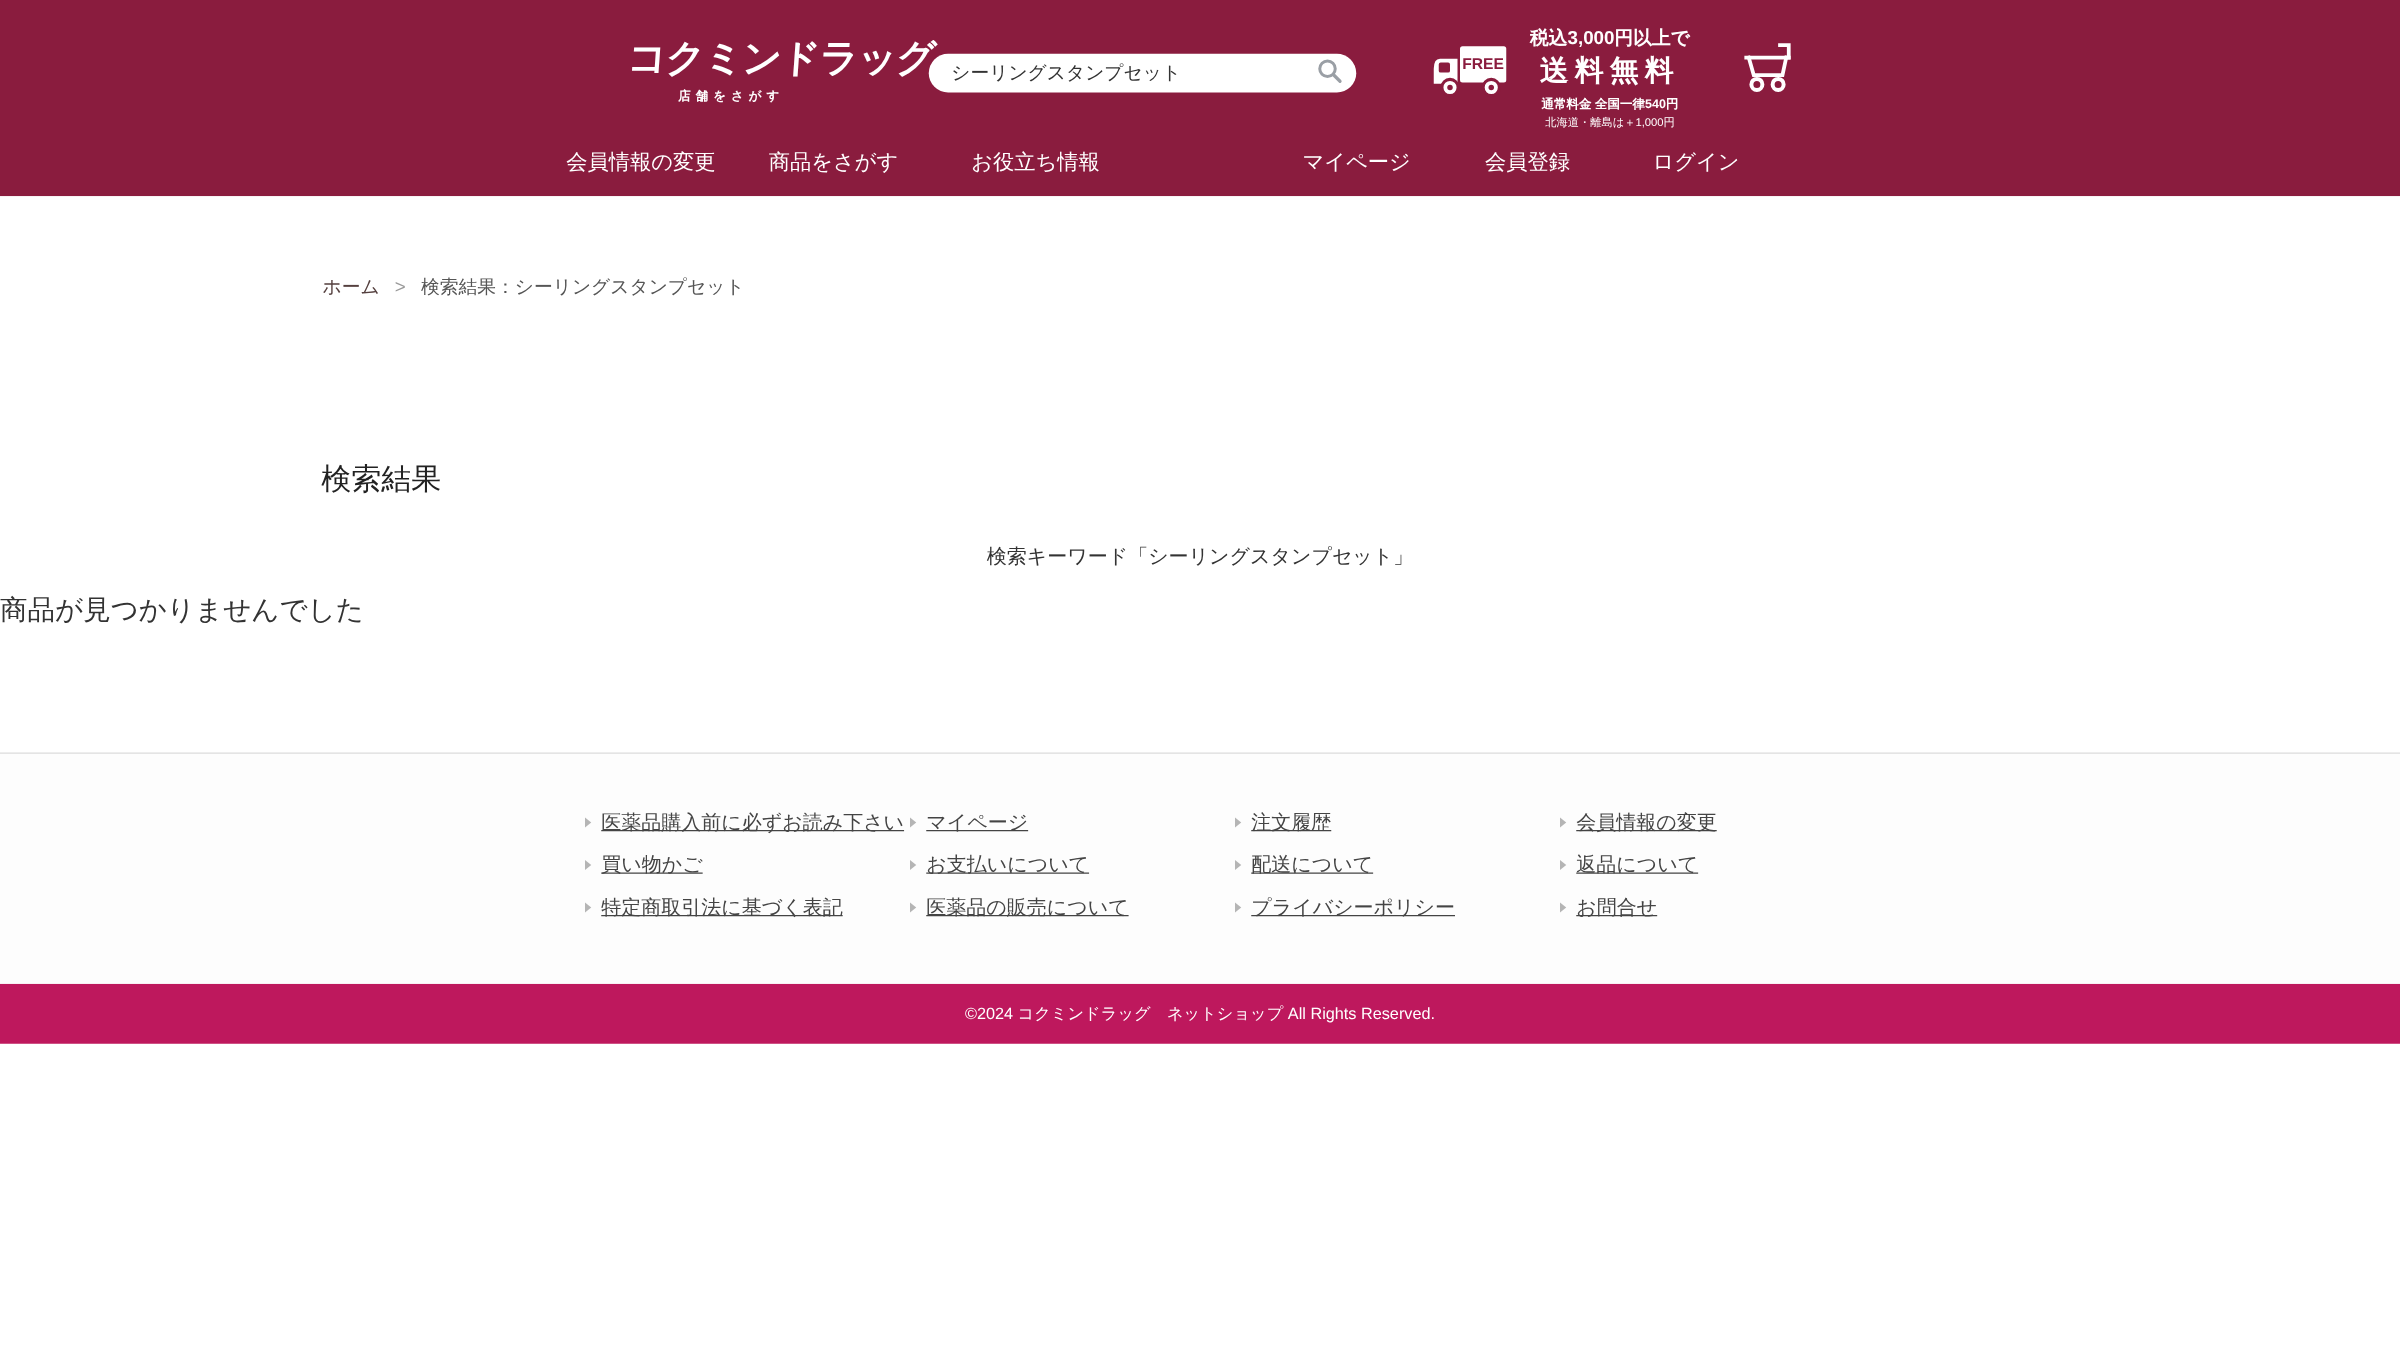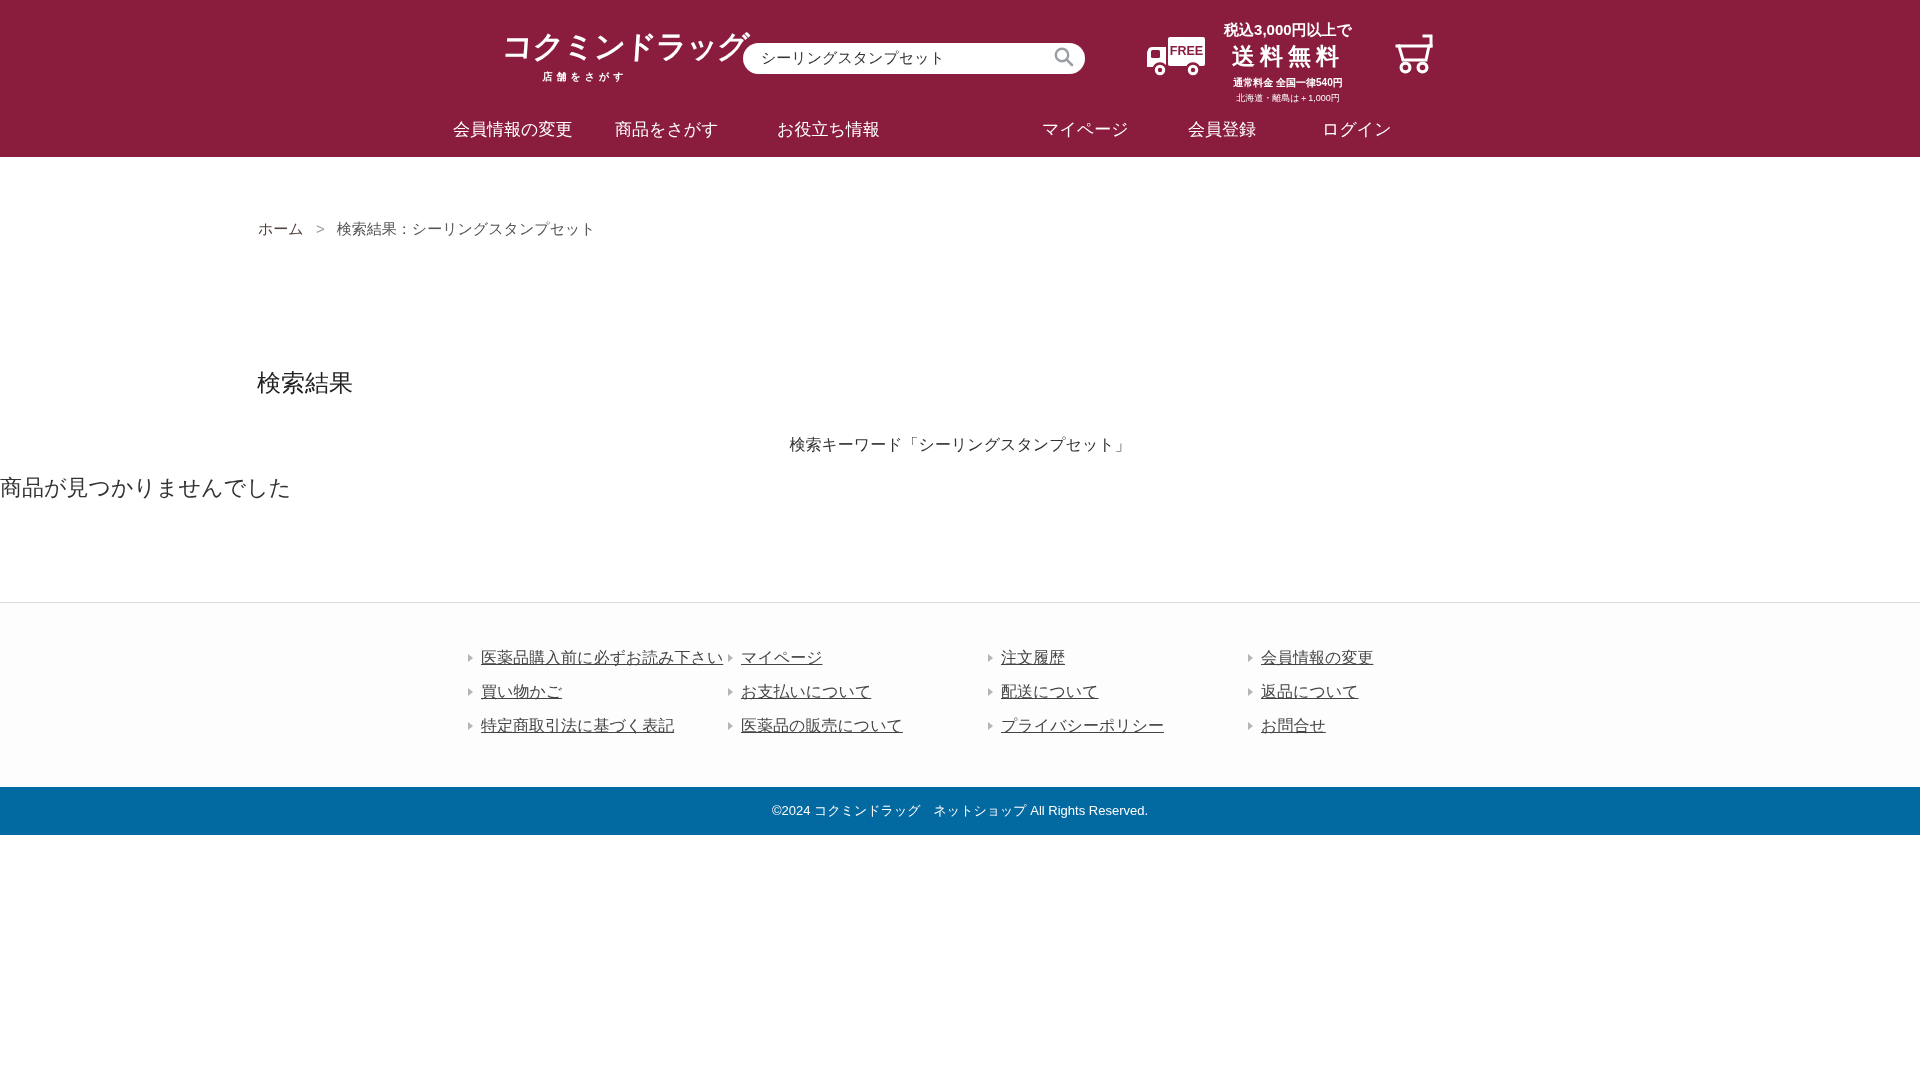--- a/index.html
+++ b/index.html
@@ -63,21 +63,21 @@
   .f-col:nth-child(1){ left:468px; }
   .f-col:nth-child(2){ left:728px; }
   .f-col:nth-child(3){ left:988px; }
   .f-col:nth-child(4){ left:1248px; }
   .f-link { height:34px; display:flex; align-items:center; font-size:16px; color:#444;
     cursor:pointer; white-space:nowrap;text-decoration:underline; }
   .tri-icon { width:0; height:0; border-left:5px solid #b5b5b5;
     border-top:4px solid transparent; border-bottom:4px solid transparent;
     margin-right:8px; }
 
-  .copyright-bar { width:1920px; height:48px; background:#0369a1; display:flex;
+  .copyright-bar { width:1920px; height:48px; background:#be185d; display:flex;
     align-items:center; justify-content:center; }
   .copyright-text { color:#fff; font-size:13px; }
 </style>
 </head>
 <body>
 
 <header class="site-header">
 
   <div class="logo">
     <div class="logo-title">コクミンドラッグ</div>

